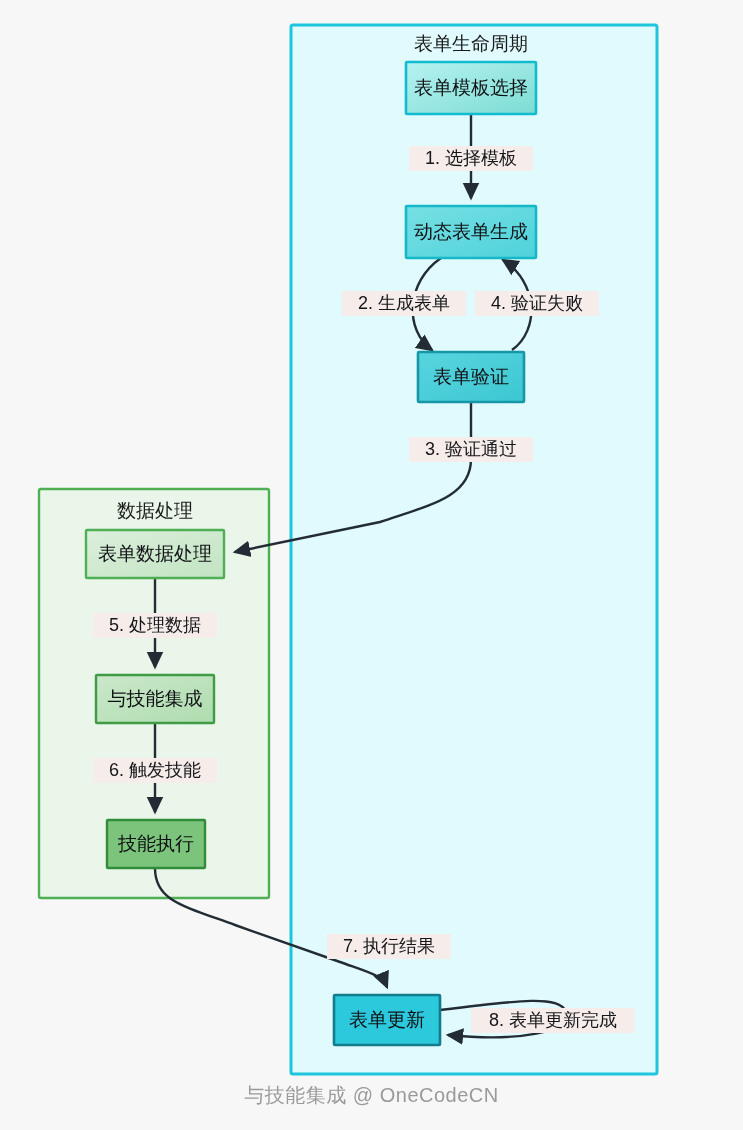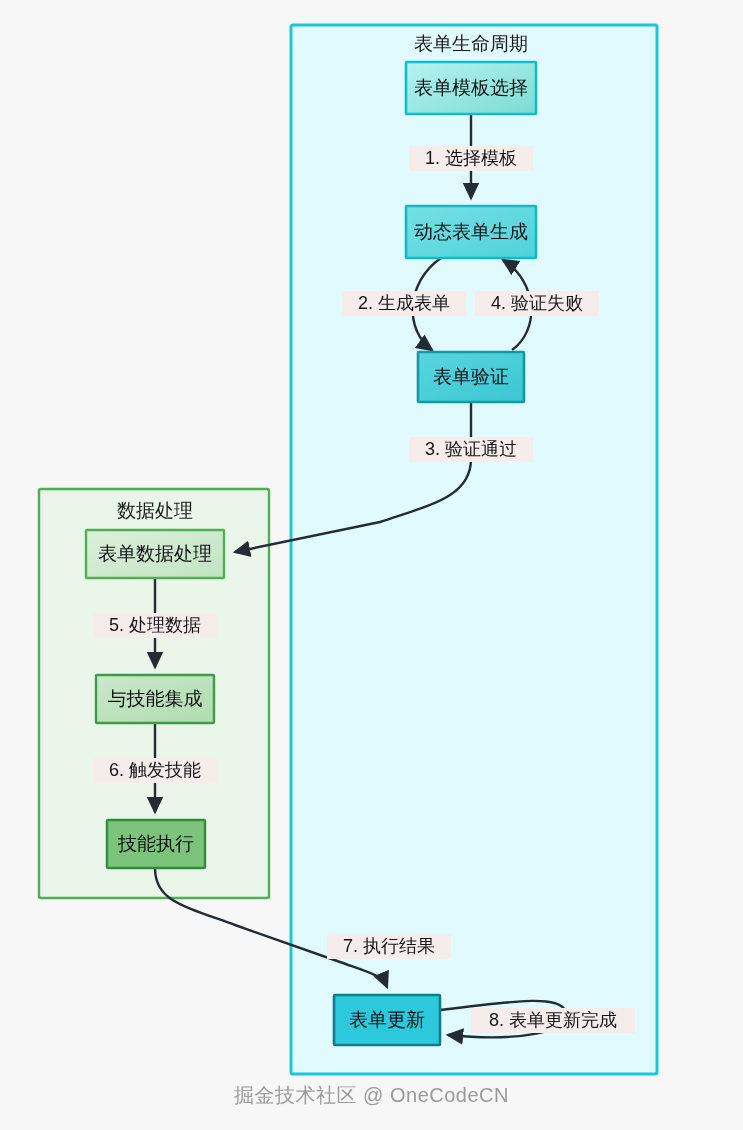--- a/index.html
+++ b/index.html
@@ -191,15 +191,15 @@
         <rect x="327" y="934" width="124" height="25" fill="#f6ece9"></rect>
         <text class="edge-label" x="389" y="947">7. 执行结果</text>
       </g>
       <g>
         <rect x="471" y="1008" width="164" height="25" fill="#f6ece9"></rect>
         <text class="edge-label" x="553" y="1021">8. 表单更新完成</text>
       </g>
     </g>
   </svg>
 
-  <div class="watermark">掘金技术社区 @ OneCodeCN</div>
+  <div class="watermark">与技能集成 @ OneCodeCN</div>
 
 </div>
 
 </body></html>

